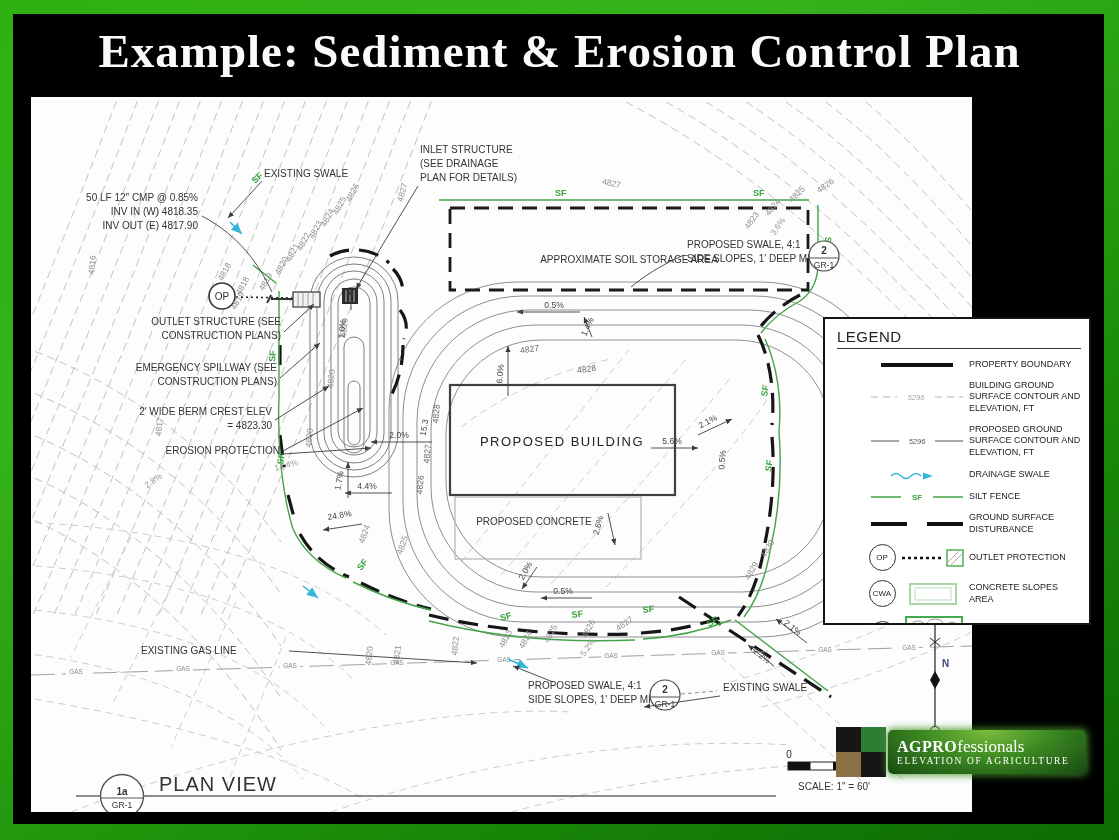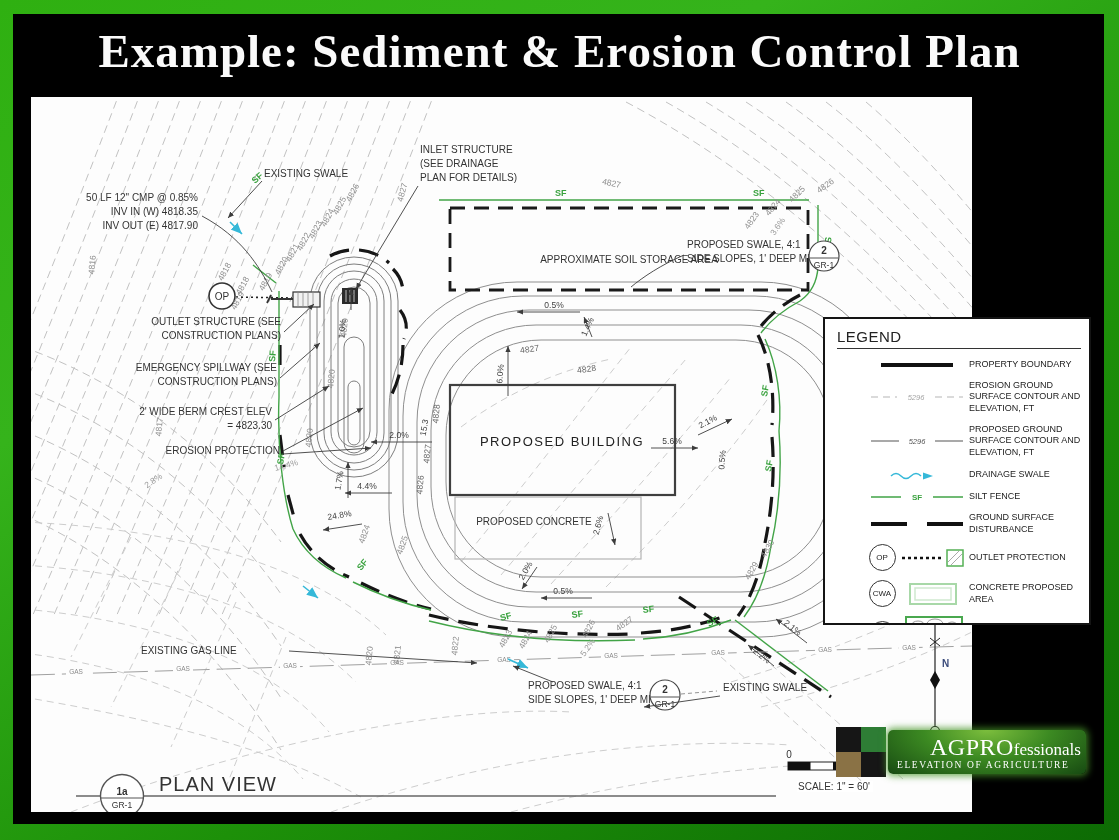--- a/index.html
+++ b/index.html
@@ -50,21 +50,21 @@
     display:flex;align-items:center;justify-content:center;font-size:8px;color:#222;background:#fff;}
 
   
   .logo{position:absolute;left:836px;top:727px;display:flex;align-items:center;}
   .logo-squares{width:50px;height:50px;display:grid;grid-template-columns:25px 25px;grid-template-rows:25px 25px;}
   .logo-banner{width:198px;height:44px;margin-left:2px;border-radius:5px;
     background:radial-gradient(ellipse at 50% 0%,#7cbe3d 0%,#3c8a22 45%,#174a12 100%);
     box-shadow:0 0 7px 2px rgba(70,150,40,.8);color:#fff;padding:1px 9px;box-sizing:border-box;
     display:flex;flex-direction:column;justify-content:center;font-family:"Liberation Serif",serif;}
   .brand-line{line-height:1;white-space:nowrap;}
-  .brand-main{font-size:24px;font-weight:400;letter-spacing:.5px;margin-left:33px;}
+  .brand-main{font-size:16px;font-weight:700;letter-spacing:.5px;}
   .brand-suffix{font-size:17px;}
   .tagline{font-size:9.5px;letter-spacing:1.6px;margin-top:1px;white-space:nowrap;}
 </style>
 </head>
 <body>
 
 <div class="slide">
   <div class="slide-inner"></div>
   <div class="title">Example: Sediment &amp; Erosion Control Plan</div>
 
@@ -443,21 +443,21 @@
       <div class="llab">PROPERTY BOUNDARY</div>
     </div>
 
     <div class="lrow">
       <div class="lsym">
           <svg width="92" height="12">
         <path d="M0 6 L26 6 M64 6 L92 6" stroke="#b5b5b5" stroke-width="1.2" stroke-dasharray="7 5"></path>
         <text x="45" y="9" text-anchor="middle" font-size="7.5" fill="#a5a5a5" font-style="italic">5296</text>
       </svg>
         </div>
-      <div class="llab">EROSION GROUND SURFACE CONTOUR AND ELEVATION, FT</div>
+      <div class="llab">BUILDING GROUND SURFACE CONTOUR AND ELEVATION, FT</div>
     </div>
 
     <div class="lrow">
       <div class="lsym">
           <svg width="92" height="12">
         <path d="M0 6 L28 6 M64 6 L92 6" stroke="#555" stroke-width="1.2"></path>
         <text x="46" y="9" text-anchor="middle" font-size="7.5" fill="#555" font-style="italic">5296</text>
       </svg>
         </div>
       <div class="llab">PROPOSED GROUND SURFACE CONTOUR AND ELEVATION, FT</div>
@@ -505,21 +505,21 @@
     </div>
 
     <div class="lrow">
       <div class="lsym">
         <div class="badge">CWA</div>
         <svg width="64" height="22">
           <rect x="8" y="1" width="46" height="20" fill="none" stroke="#a8d8a8" stroke-width="2"></rect>
           <rect x="13" y="5" width="36" height="12" fill="none" stroke="#cfe9cf" stroke-width="1.5"></rect>
         </svg>
       </div>
-      <div class="llab">CONCRETE PROPOSED AREA</div>
+      <div class="llab">CONCRETE SLOPES AREA</div>
     </div>
 
     <div class="lrow">
       <div class="lsym">
         <div class="badge">VTC</div>
         <svg width="64" height="36">
           <rect x="4" y="1" width="56" height="34" fill="#fff" stroke="#4aa84f" stroke-width="2"></rect>
           <ellipse cx="16" cy="10" rx="7" ry="5" fill="none" stroke="#999"></ellipse>
           <ellipse cx="33" cy="8" rx="8" ry="5" fill="none" stroke="#999"></ellipse>
           <ellipse cx="50" cy="11" rx="6" ry="5" fill="none" stroke="#999"></ellipse>

